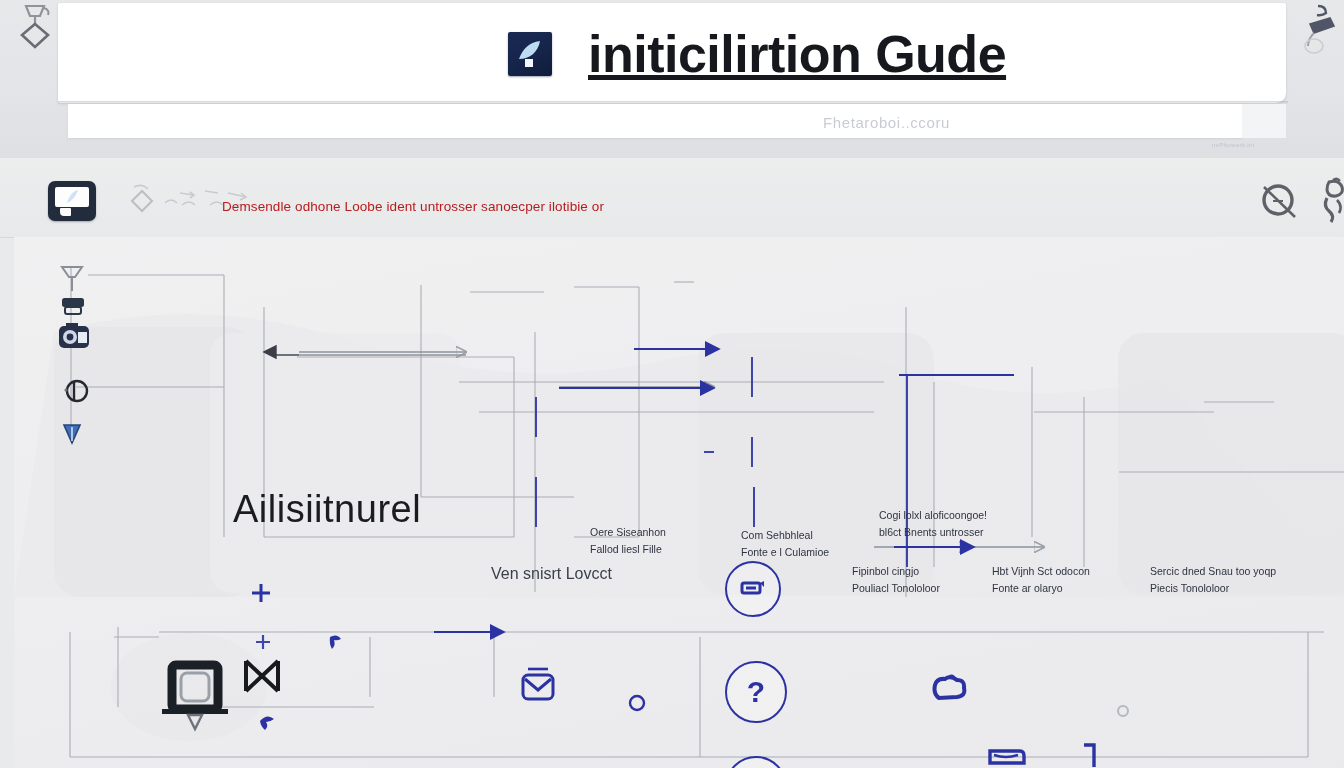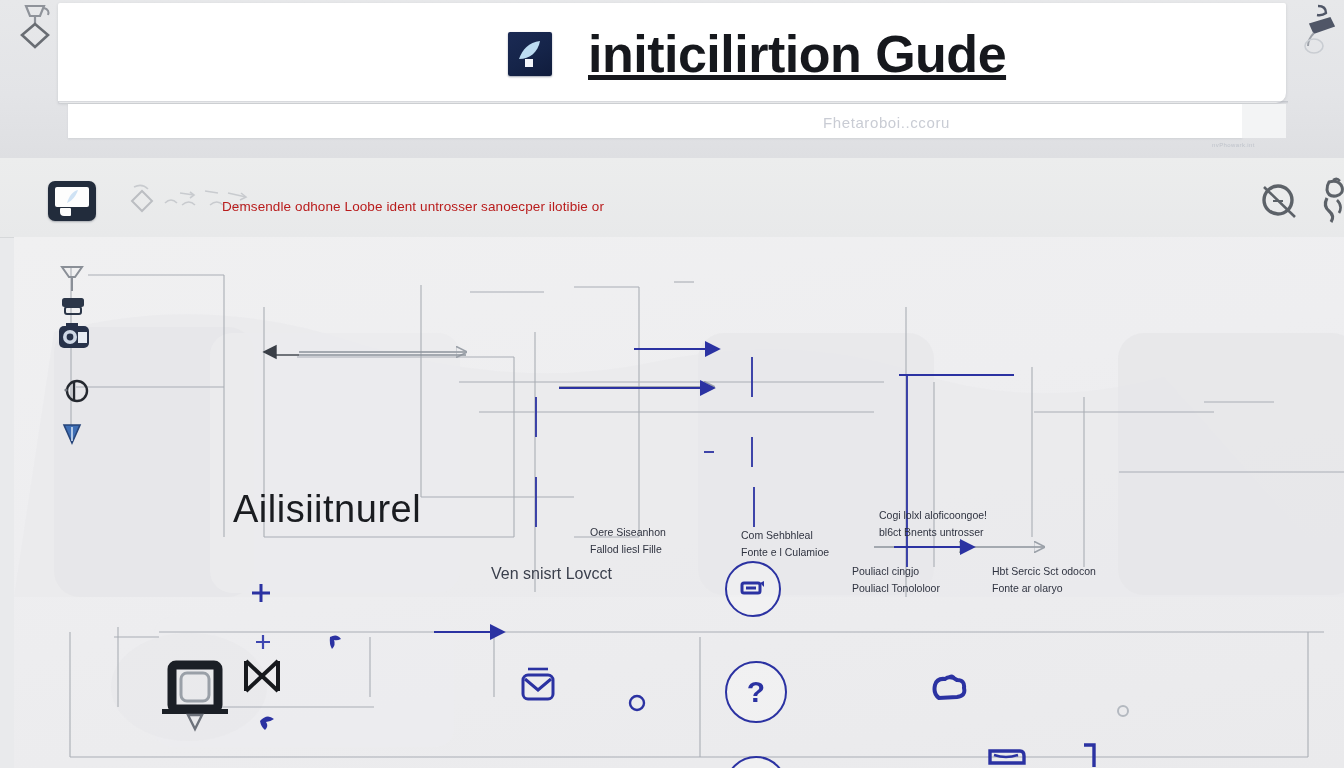--- a/index.html
+++ b/index.html
@@ -394,26 +394,30 @@
     </div>
     <div class="lbl" style="left:727px; top:270px;margin-top:20px;">
       <div>Com Sehbhleal</div>
       <div>Fonte e l Culamioe</div>
     </div>
     <div class="lbl" style="left:865px; top:270px;">
       <div>Cogi lolxl aloficoongoe!</div>
       <div>bl6ct Bnents untrosser</div>
     </div>
     <div class="lbl" style="left:838px; top:326px;">
-      <div>Pouliacl cingjo</div>
+      <div>Fipinbol cingjo</div>
       <div>Pouliacl Tonololoor</div>
     </div>
     <div class="lbl" style="left:978px; top:326px;">
-      <div>Hbt Sercic Sct odocon</div>
+      <div>Hbt Vijnh Sct odocon</div>
       <div>Fonte ar olaryo</div>
+    </div>
+    <div class="lbl" style="left:1136px; top:326px;">
+      <div>Sercic dned Snau too yoqp</div>
+      <div>Piecis Tonololoor</div>
     </div>
     <div class="lbl-cap" style="left:477px; top:328px;">Ven snisrt Lovcct</div>
 
     <div class="node-circle" style="left:711px; top:324px; width:52px; height:52px;">
       <svg width="26" height="20" viewBox="0 0 26 20">
         <rect x="2" y="4" width="18" height="10" rx="2" fill="none" stroke="#2b32a2" stroke-width="3"></rect>
         <path d="M6 9 L16 9" stroke="#2b32a2" stroke-width="3"></path>
         <path d="M20 4 L24 2 L24 8 Z" fill="#2b32a2"></path>
       </svg>
     </div>

